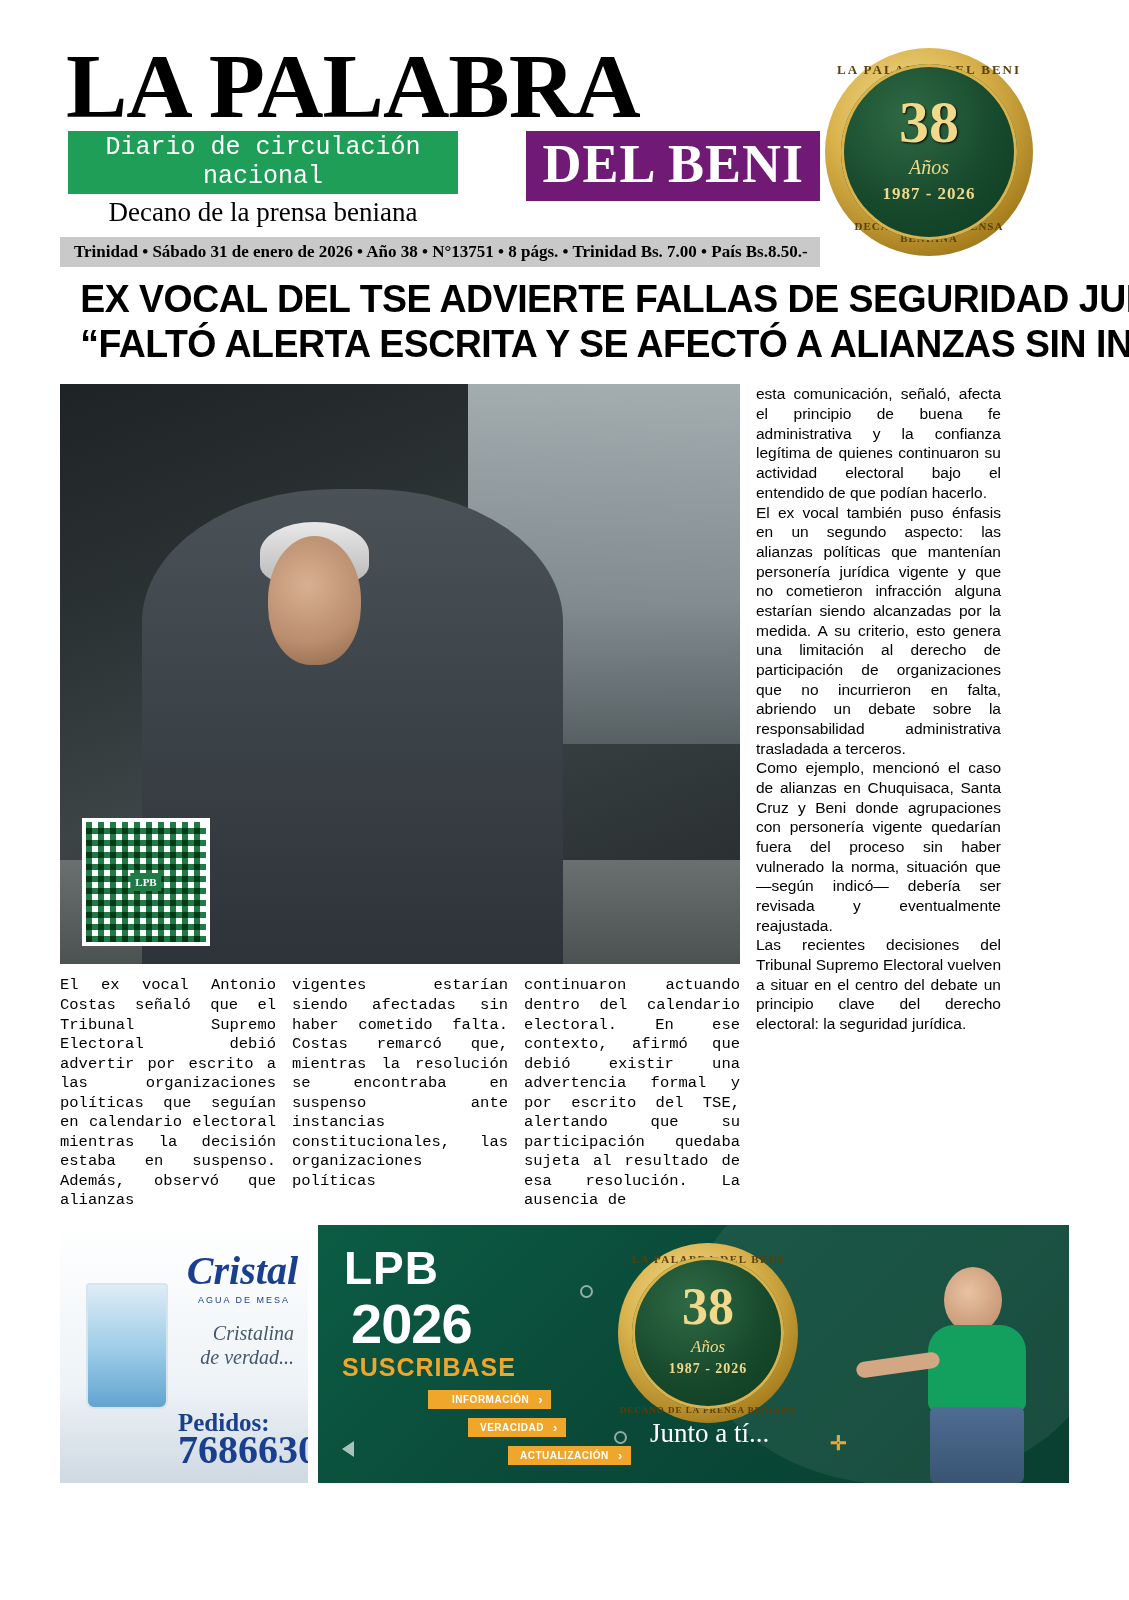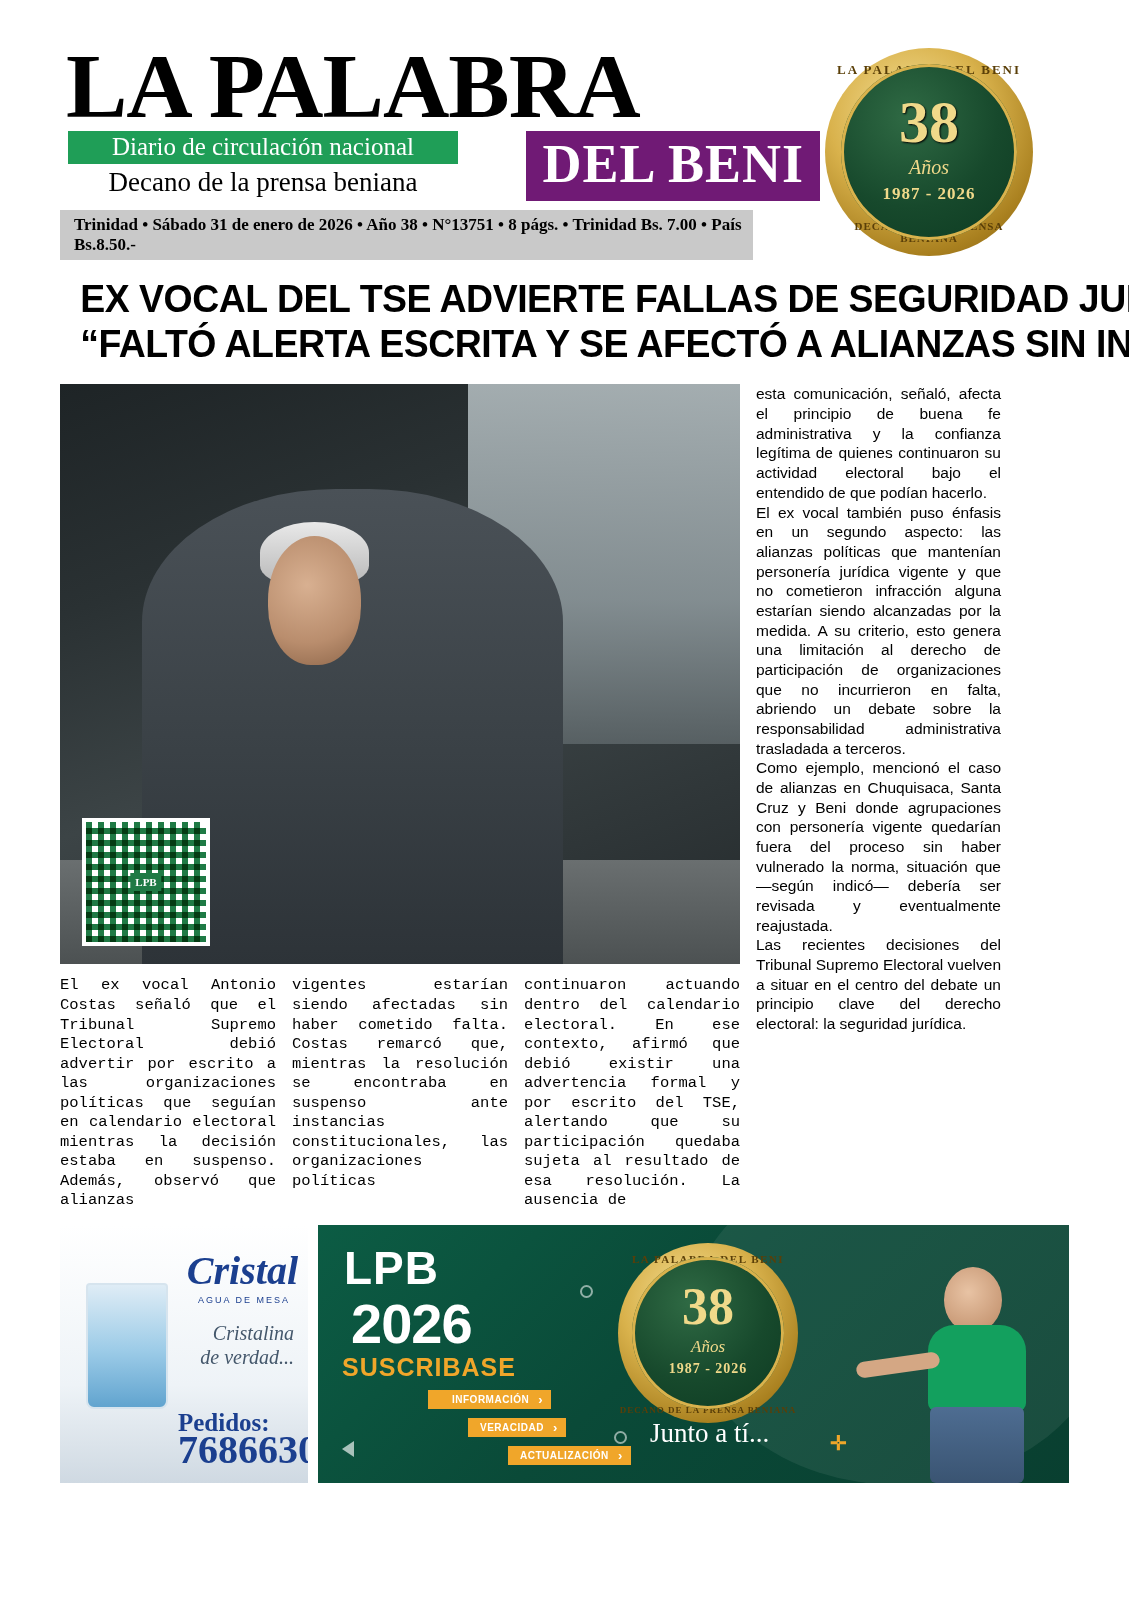--- a/index.html
+++ b/index.html
@@ -47,21 +47,21 @@
     align-items: flex-start;
     margin-top: 2px;
   }
   .sublines {
     flex: 1;
     padding-left: 8px;
   }
   .subline-green {
     background: #1f9e57;
     color: #fff;
-    font-family: Liberation Serif, serif;
+    font-family: Liberation Mono, monospace;
     font-size: 25px;
     text-align: center;
     padding: 2px 0 3px 0;
     width: 390px;
     box-sizing: border-box;
   }
   .subline-black {
     font-family: "Liberation Serif", serif;
     font-size: 27px;
     text-align: center;
@@ -80,21 +80,21 @@
     margin-left: 10px;
     letter-spacing: 1px;
   }
   .infobar {
     margin-top: 9px;
     background: #c9c9c9;
     font-family: "Liberation Serif", serif;
     font-weight: bold;
     font-size: 17px;
     padding: 5px 0 5px 14px;
-    width: 693px;
+    width: 760px;
     box-sizing: border-box;
   }
 
   
   .seal {
     position: absolute;
     right: 36px;
     top: 48px;
     width: 208px;
     height: 208px;

